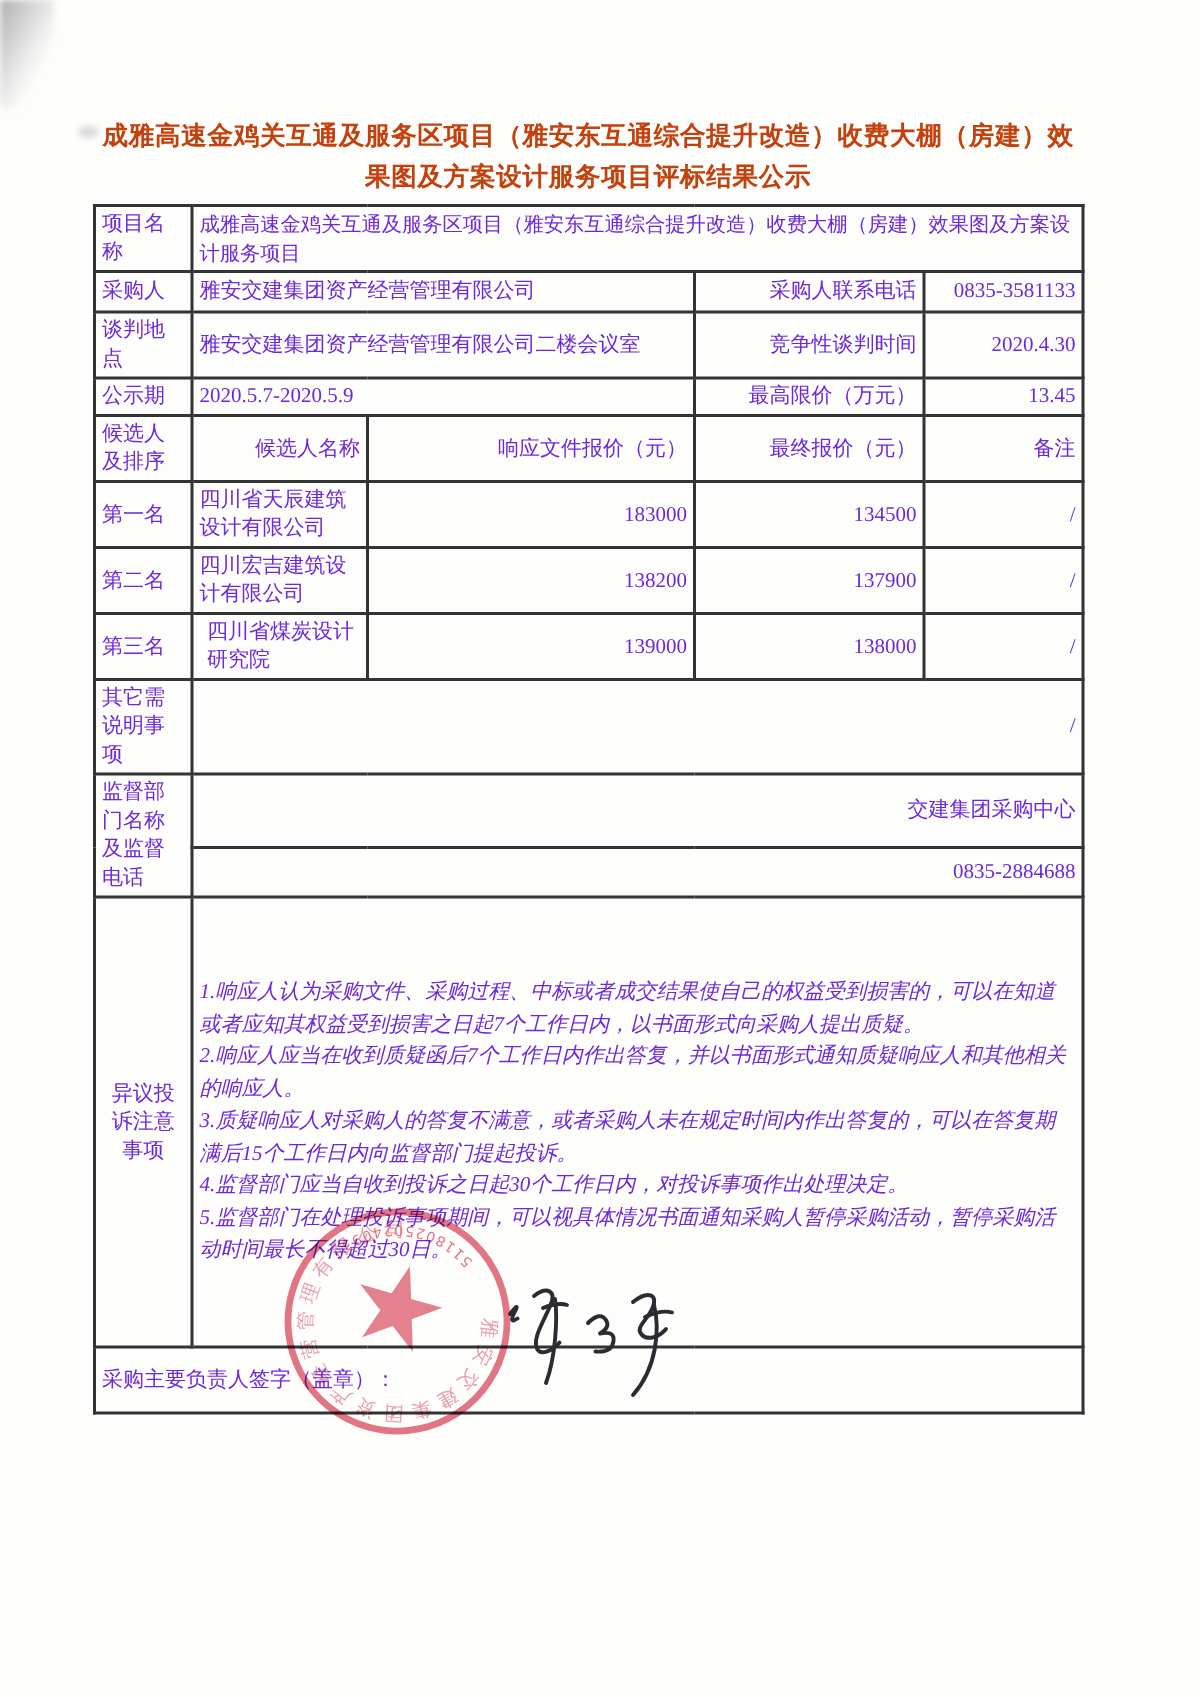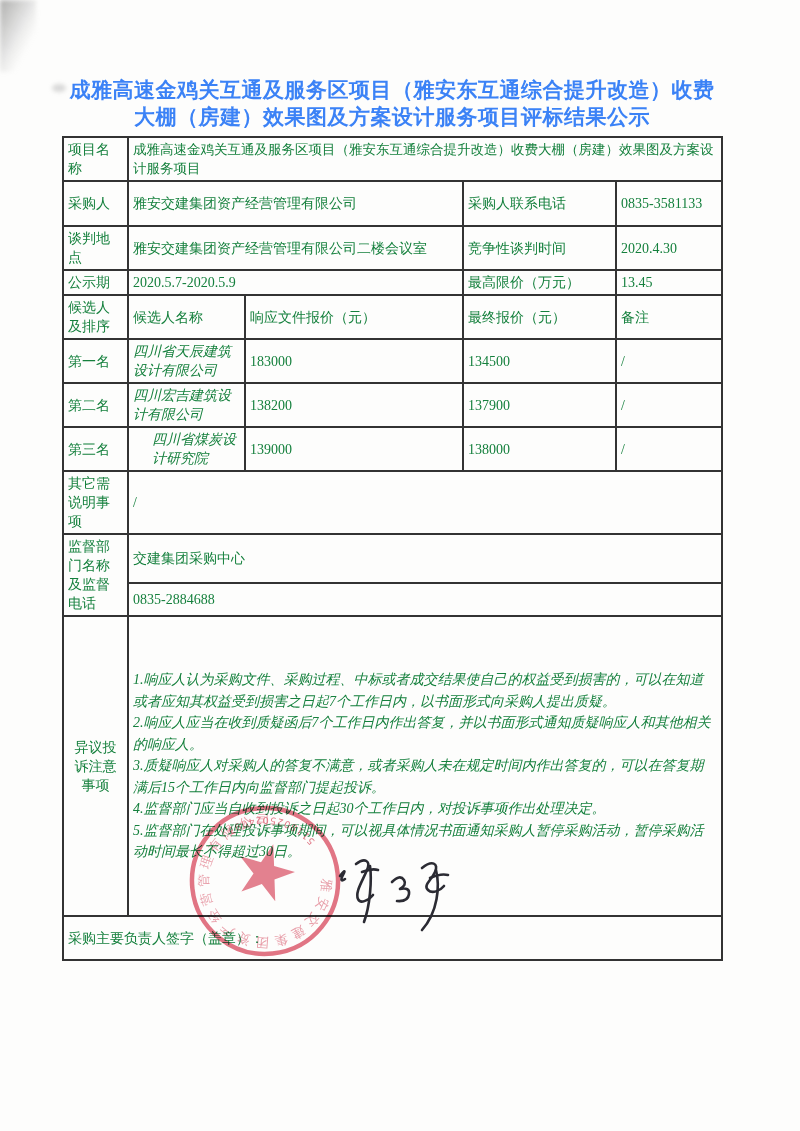--- a/index.html
+++ b/index.html
@@ -12,36 +12,36 @@
     position:absolute;top:0;left:0;width:36px;height:72px;
     background:linear-gradient(118deg,rgba(110,110,110,.55),rgba(190,190,190,.25) 52%,transparent 72%);
     filter:blur(2px);pointer-events:none;
   }
   .smudge2{
     position:absolute;top:84px;left:52px;width:14px;height:8px;border-radius:50%;
     background:rgba(150,150,150,.35);filter:blur(2px);
   }
   .doc-title{
     margin:0;padding:77px 60px 0 62px;width:660px;
-    font-size:21px;line-height:27px;font-weight:bold;text-align:center;
-    letter-spacing:0.5px;color:#3b82f6;
+    font-size:17px;line-height:27px;font-weight:bold;text-align:center;
+    letter-spacing:0.5px;color:#c2410c;
   }
   table.main{
     border-collapse:collapse;table-layout:fixed;
     margin:5px 0 0 62px;width:659px;
   }
   table.main td{
-    border:2px solid #333333;font-size:14px;color:#15803d;
+    border:2px solid #333333;font-size:14px;color:#6d28d9;
     padding:2px 4px;vertical-align:middle;line-height:19px;
     overflow:hidden;word-break:break-all;
   }
   td.lbl{text-align:left;padding-left:4px;}
-  td.ctr{text-align:left;}
+  td.ctr{text-align:right;}
   td.left{text-align:left;}
-  td.name-cell{font-size:12.5px;line-height:18px;font-style:italic;}
+  td.name-cell{font-size:12.5px;line-height:18px;}
   .objection-text p{margin:0 0 0 0;line-height:21.5px;font-size:14px;text-align:left;font-style:italic;}
   .sig-row-label{font-size:14px;}
   .seal{position:absolute;left:180px;top:796px;width:170px;height:170px;
         mix-blend-mode:multiply;opacity:.9;pointer-events:none;}
   .signature{position:absolute;left:318px;top:842px;width:160px;height:100px;pointer-events:none;}
 </style>
 </head>
 <body>
 
 <div class="page">
@@ -59,21 +59,21 @@
       <col style="width:153px">
         <col style="width:106px">
     </colgroup>
 
     <tbody>
         <tr style="height:43px">
       <td class="lbl">项目名称</td>
       <td class="left" colspan="4" style="font-size:13.5px">成雅高速金鸡关互通及服务区项目（雅安东互通综合提升改造）收费大棚（房建）效果图及方案设计服务项目</td>
     </tr>
 
-    <tr style="height:45px">
+    <tr style="height:27px">
       <td class="lbl">采购人</td>
       <td class="left" colspan="2">雅安交建集团资产经营管理有限公司</td>
       <td class="ctr">采购人联系电话</td>
       <td class="ctr">0835-3581133</td>
     </tr>
 
     <tr style="height:39px">
       <td class="lbl">谈判地点</td>
       <td class="left" colspan="2">雅安交建集团资产经营管理有限公司二楼会议室</td>
       <td class="ctr">竞争性谈判时间</td>
@@ -106,21 +106,21 @@
     <tr style="height:40px">
       <td class="lbl">第二名</td>
       <td class="left name-cell">四川宏吉建筑设计有限公司</td>
       <td class="ctr">138200</td>
       <td class="ctr">137900</td>
       <td class="ctr">/</td>
     </tr>
 
     <tr style="height:33px">
       <td class="lbl">第三名</td>
-      <td class="left name-cell" style="padding-left:23px">四川省煤炭设计研究院</td>
+      <td class="left name-cell" style="padding-left:9px">四川省煤炭设计研究院</td>
       <td class="ctr">139000</td>
       <td class="ctr">138000</td>
       <td class="ctr">/</td>
     </tr>
 
     <tr style="height:46px">
       <td class="lbl">其它需说明事项</td>
       <td class="ctr" colspan="4">/</td>
     </tr>
 

